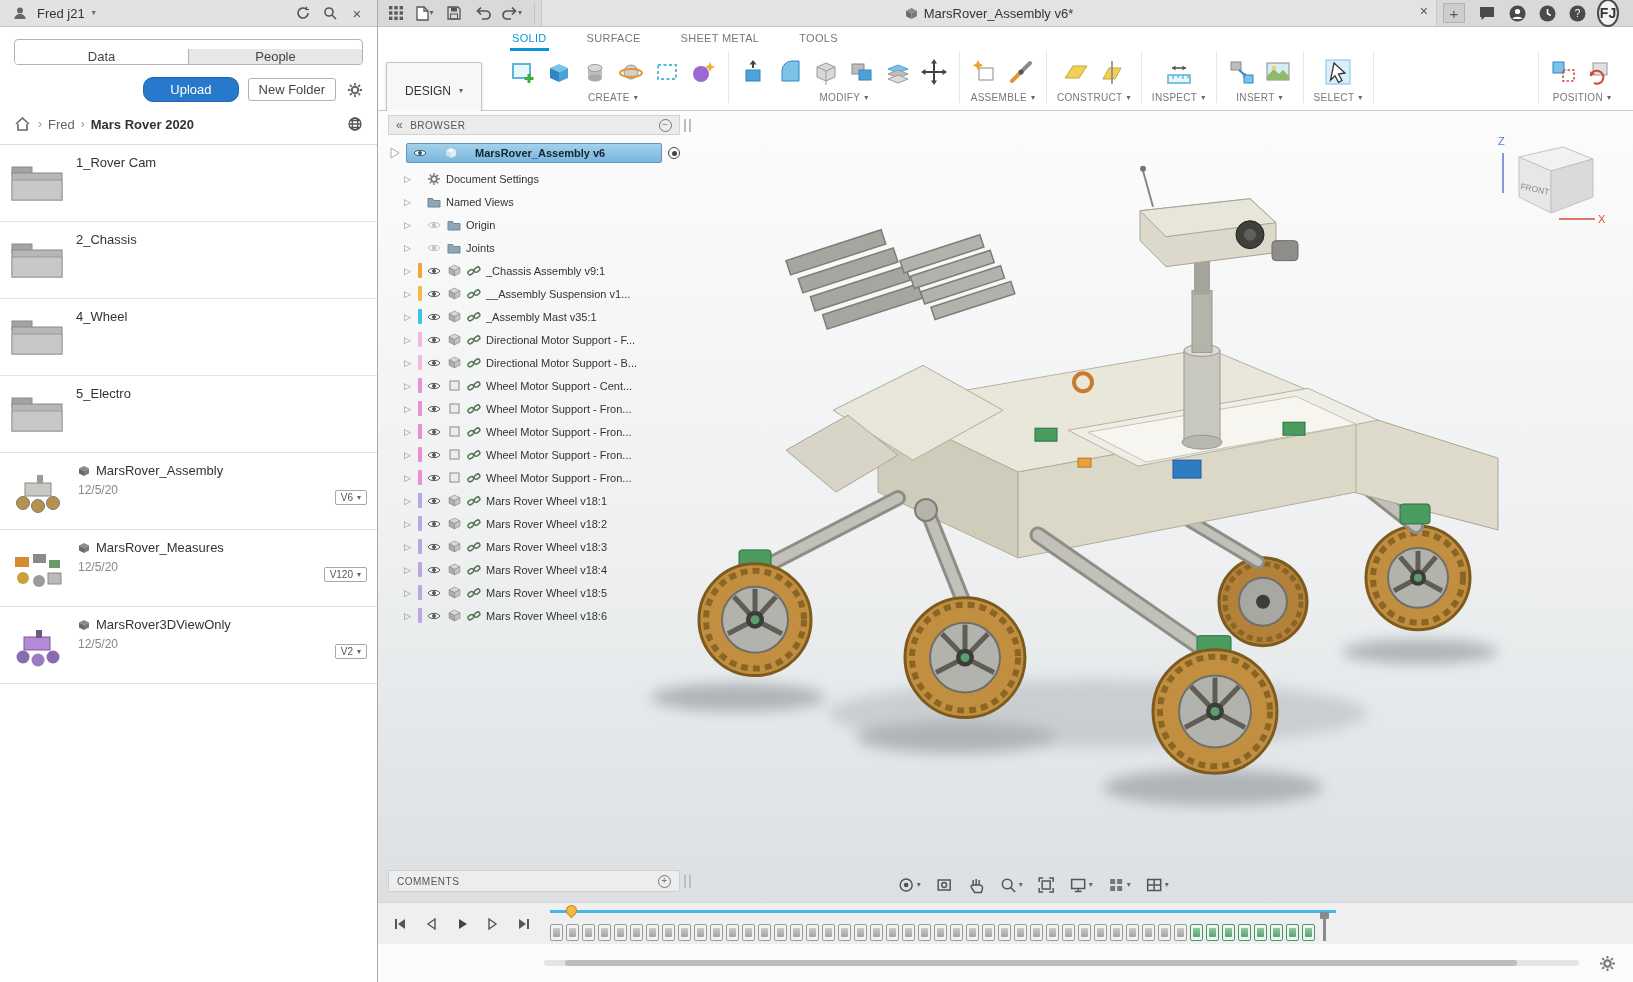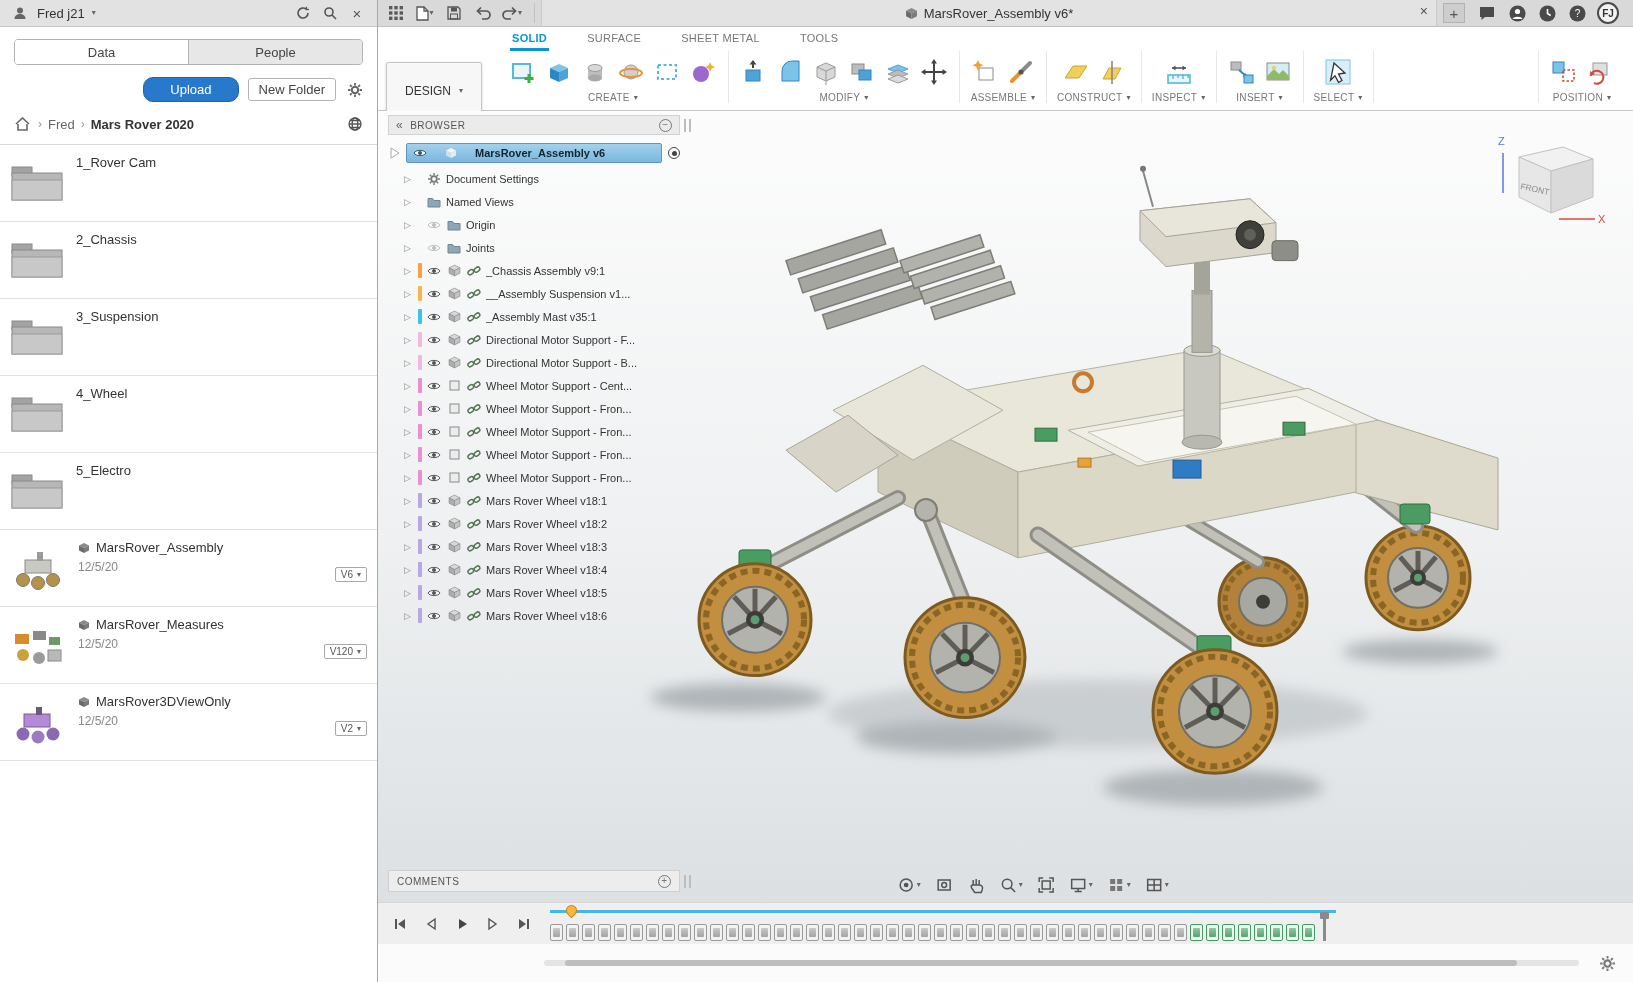--- a/index.html
+++ b/index.html
@@ -6,21 +6,21 @@
   html,body { width:1633px; height:982px; overflow:hidden; }
   body { font-family:"Liberation Sans", sans-serif; background:#fff; color:#333; }
   #app { display:flex; width:100%; height:100%; }
 
   
   .dp { width:378px; min-width:378px; height:100%; background:#fff; border-right:1px solid #a8a8a8; display:flex; flex-direction:column; }
   .dp-header { height:27px; background:#e2e2e2; border-bottom:1px solid #c6c6c6; display:flex; align-items:center; gap:7px; padding:0 10px; font-size:13px; color:#333; flex:0 0 auto;}
   .spacer { flex:1; }
   .icon-btn { display:inline-flex; align-items:center; justify-content:center; width:20px; height:20px; color:#555; cursor:default; }
   .caret { font-size:8px; color:#666; line-height:1; }
-  .dp-tabs { margin:12px 14px 0; display:flex; border:1px solid #b2b2b2; border-radius:4px; overflow:hidden; height:26px; flex:0 0 auto;}
+  .dp-tabs { margin:12px 14px 0; display:flex; border:1px solid #b2b2b2; border-radius:4px; overflow:hidden; height:26px; flex:0 0 auto;align-items:flex-end;}
   .dp-tab { flex:1; display:flex; align-items:center; justify-content:center; font-size:13px; color:#444; background:#e7e7e7; border-right:1px solid #b2b2b2; }
   .dp-tab:last-child { border-right:none; }
   .dp-tab.active { background:#fff; }
   .dp-actions { display:flex; justify-content:flex-end; align-items:center; gap:9px; padding:12px 12px 8px; flex:0 0 auto;}
   .btn-upload { background:#2878cc; color:#fff; font-size:13px; padding:4px 26px; border-radius:10px; border:1px solid #1f64ad; }
   .btn-newfolder { background:#fff; border:1px solid #b2b2b2; color:#444; font-size:13px; padding:3px 10px; border-radius:3px; }
   .dp-breadcrumb { display:flex; align-items:center; gap:6px; padding:4px 12px 10px; font-size:13px; color:#666; border-bottom:1px solid #dadada; flex:0 0 auto;}
   .crumb-sep { color:#999; font-size:12px; }
   .crumb-current { color:#333; font-weight:bold; }
   .dp-list { flex:1; overflow:hidden; }
@@ -37,28 +37,28 @@
 
   
   .main { flex:1; display:flex; flex-direction:column; min-width:0; }
 
   .titlebar { height:27px; background:#d9d9d9; border-bottom:1px solid #c2c2c2; display:flex; align-items:center; padding:0 8px; gap:6px; flex:0 0 auto;}
   .qat { display:flex; align-items:center; gap:9px; padding-right:12px; border-right:1px solid #c2c2c2; }
   .doc-tab { flex:1; height:100%; background:#e3e3e3; border-left:1px solid #c9c9c9; border-right:1px solid #c9c9c9; display:flex; align-items:center; justify-content:center; gap:6px; font-size:13px; color:#333; position:relative; }
   .doc-close { position:absolute; right:8px; top:4px; color:#555; font-size:14px; line-height:1; }
   .newtab-btn { width:22px; height:20px; background:#cdcdcd; border:1px solid #b2b2b2; display:flex; align-items:center; justify-content:center; color:#555; font-size:15px; line-height:1; }
   .tb-right { display:flex; align-items:center; gap:10px; padding:0 6px; }
-  .avatar { width:22px; height:22px; border-radius:50%; border:2px solid #4a4a4a; color:#333; font-size:10px; font-weight:bold; display:flex; align-items:center; justify-content:center; background:#f3f3f3; }
+  .avatar { width:22px; height:28px; border-radius:50%; border:2px solid #4a4a4a; color:#333; font-size:14px; font-weight:bold; display:flex; align-items:center; justify-content:center; background:#f3f3f3; }
 
   .ribbon { height:84px; background:#fff; border-bottom:1px solid #c6c6c6; display:flex; align-items:stretch; padding:0 8px; flex:0 0 auto;}
   .design-box { align-self:center; width:96px; height:58px; border:1px solid #c6c6c6; border-radius:2px; background:#f7f7f7; box-shadow:0 1px 3px rgba(0,0,0,.18); display:flex; align-items:center; justify-content:center; gap:8px; font-size:12px; color:#333; margin-right:16px;margin-top:44px; }
   .ribbon-main { flex:1; display:flex; flex-direction:column; min-width:0; }
   .ribbon-tabs { display:flex; gap:36px; height:24px; align-items:stretch; padding-left:12px; font-size:11px; color:#777; }
   .rtab { display:flex; align-items:center; border-bottom:3px solid transparent; padding:0 2px; letter-spacing:.3px; }
-  .rtab.active { color:#0696d7; border-bottom-color:#0696d7; font-weight:bold; }
+  .rtab.active { color:#0696d7; border-bottom-color:#0696d7; font-weight:normal; }
   .ribbon-tools { flex:1; display:flex; align-items:flex-start; }
   .tgroup { display:flex; flex-direction:column; align-items:center; padding:2px 10px 0; border-right:1px solid #e6e6e6; }
   .tgroup.position { margin-left:auto; border-right:none; border-left:1px solid #e6e6e6; }
   .tg-icons { display:flex; align-items:center; gap:6px; height:38px; }
   .ticon { width:30px; height:30px; display:inline-flex; }
   .tg-label { font-size:10px; color:#777; display:flex; align-items:center; gap:4px; margin-top:1px; letter-spacing:.3px; }
 
   
   .canvas { flex:1; position:relative; background:linear-gradient(180deg,#fcfcfc 0%,#eef0f1 55%,#dce0e3 100%); overflow:hidden; }
   .rover-svg { position:absolute; inset:0; width:100%; height:100%; }
@@ -198,32 +198,20 @@
                 <rect x="2" y="4" width="20" height="9" fill="#a3a3a3" stroke="#8a8a8a"></rect>
                 <rect x="2" y="10" width="50" height="27" fill="#b7b7b7" stroke="#8a8a8a"></rect>
                 <rect x="2" y="17" width="50" height="20" fill="#c8c8c8" stroke="#9a9a9a"></rect>
               </svg>
             </span>
             <div class="meta">
               <div class="name">2_Chassis</div>
             </div>
           </div>
 
-          <div class="dp-row">
-            <span class="glyph">
-              <svg width="54" height="40" viewBox="0 0 54 40">
-                <rect x="2" y="4" width="20" height="9" fill="#a3a3a3" stroke="#8a8a8a"></rect>
-                <rect x="2" y="10" width="50" height="27" fill="#b7b7b7" stroke="#8a8a8a"></rect>
-                <rect x="2" y="17" width="50" height="20" fill="#c8c8c8" stroke="#9a9a9a"></rect>
-              </svg>
-            </span>
-            <div class="meta">
-              <div class="name">3_Suspension</div>
-            </div>
-          </div>
 
           <div class="dp-row">
             <span class="glyph">
               <svg width="54" height="40" viewBox="0 0 54 40">
                 <rect x="2" y="4" width="20" height="9" fill="#a3a3a3" stroke="#8a8a8a"></rect>
                 <rect x="2" y="10" width="50" height="27" fill="#b7b7b7" stroke="#8a8a8a"></rect>
                 <rect x="2" y="17" width="50" height="20" fill="#c8c8c8" stroke="#9a9a9a"></rect>
               </svg>
             </span>
             <div class="meta">

